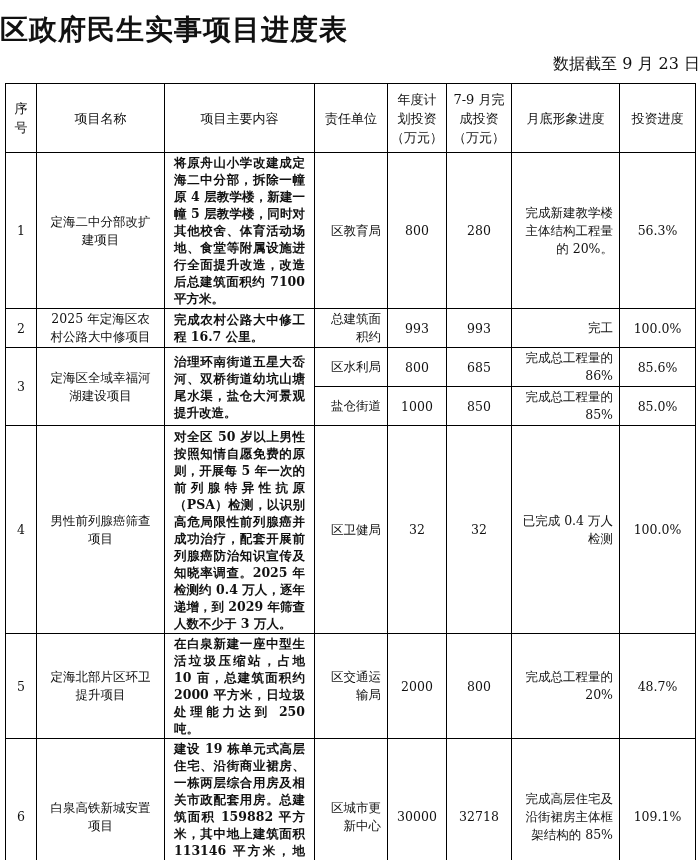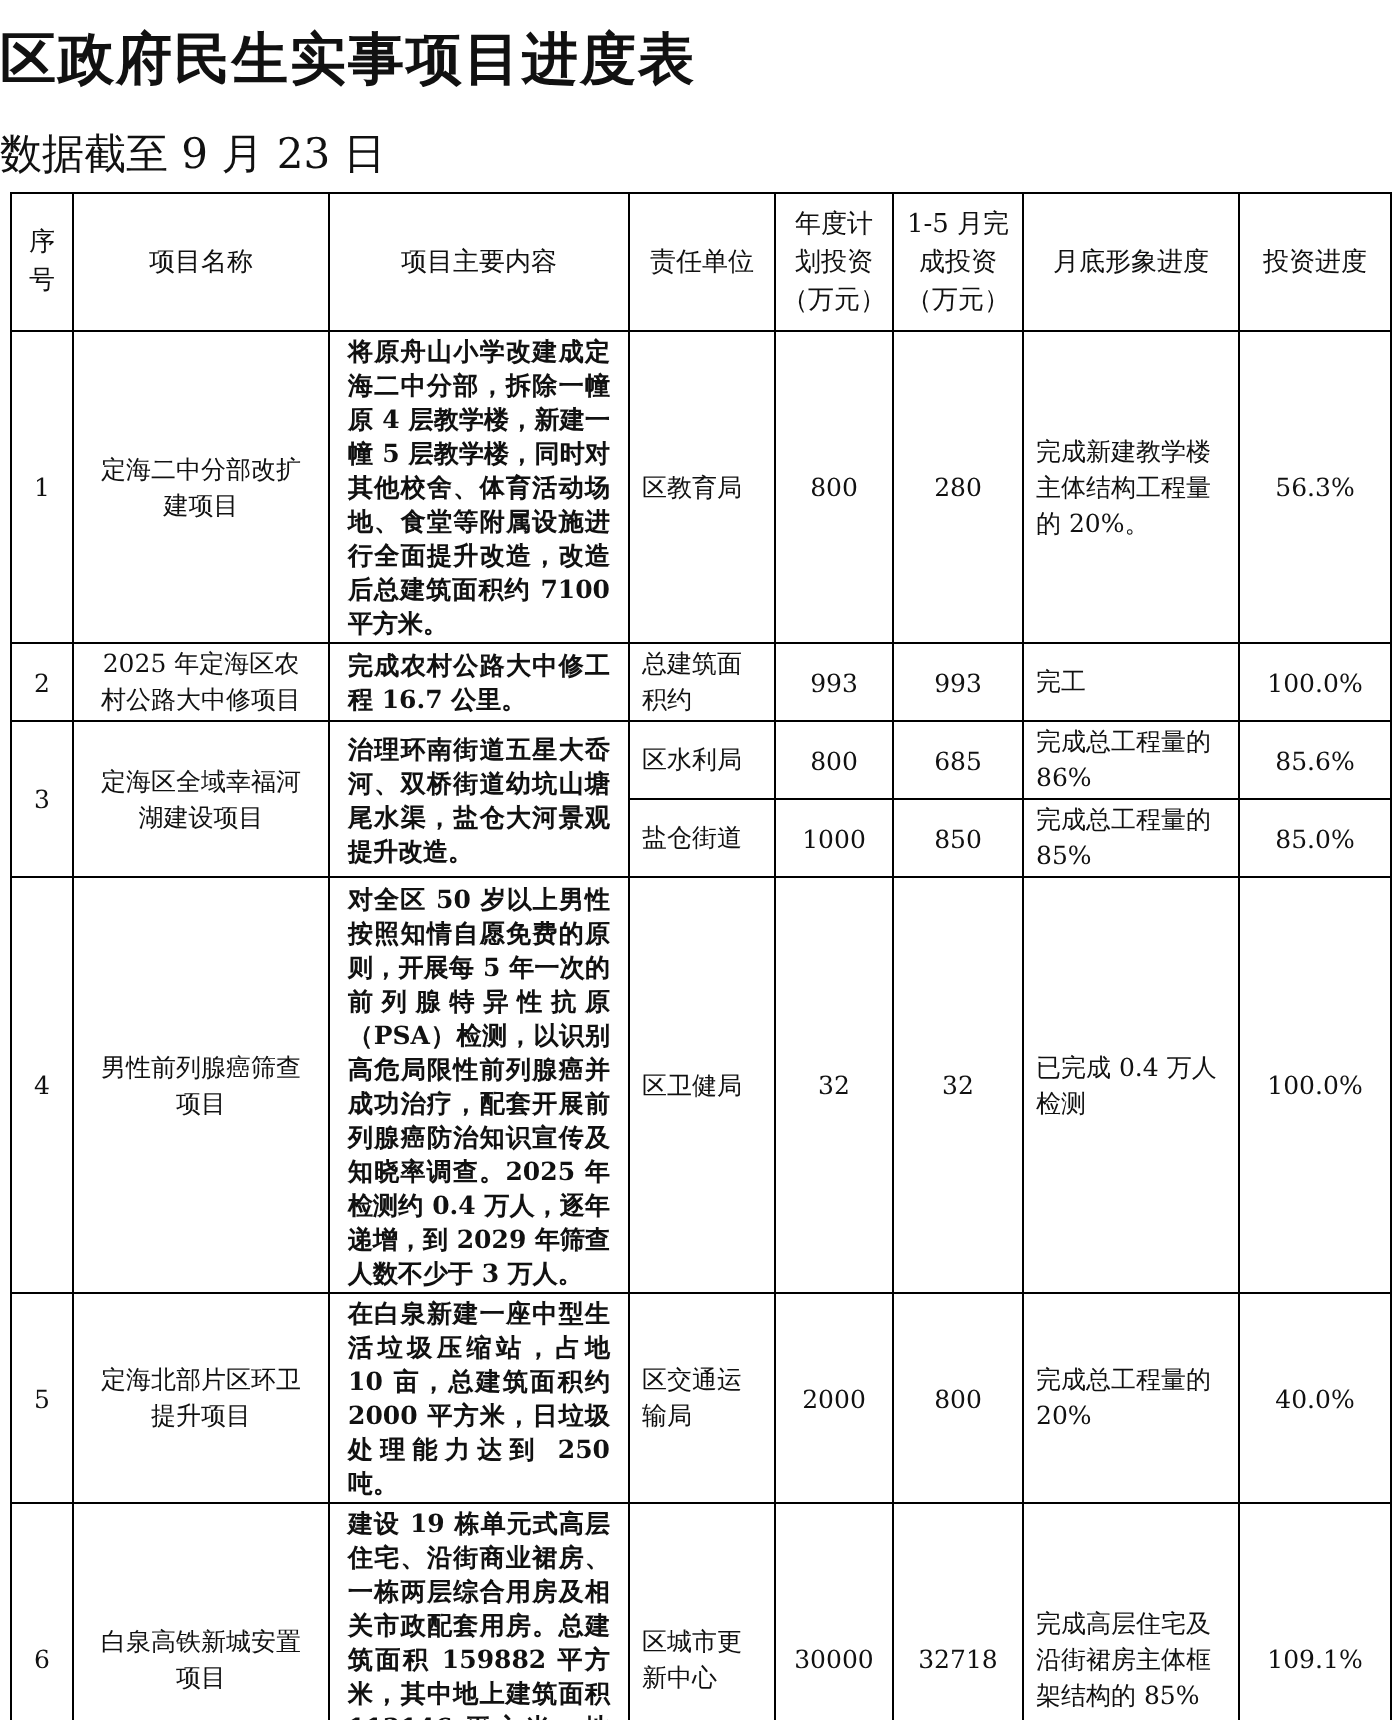--- a/index.html
+++ b/index.html
@@ -13,23 +13,23 @@
   }
   .doc-title {
     text-align: left;
     font-size: 28px;
     font-weight: bold;
     padding-top: 13px;
     line-height: 33px;
     letter-spacing: 1px;
   }
   .doc-subtitle {
-    text-align: left;
-    font-size: 21px;
-    margin-top: 21px;
+    text-align: right;
+    font-size: 16px;
+    margin-top: 8px;
     line-height: 20px;
   }
   table.progress-table {
     border-collapse: collapse;
     table-layout: fixed;
     width: 690px;
     margin: 9px 0 0 5px;
   }
   .progress-table th, .progress-table td {
     border: 1px solid #000000;
@@ -64,21 +64,21 @@
     line-height: 18px;
   }
   td.content {
     text-align: justify;
     text-justify: inter-ideograph;
     padding: 1px 9px;
     line-height: 17px;
     font-weight: bold;
   }
   td.unit, td.progress {
-    text-align: left;
+    text-align: right;
     line-height: 18px;
     padding: 1px 6px;
   }
   td.pct {
     text-align: center;
     margin-top: 32px;
   }
 </style>
 </head>
 <body>
@@ -100,21 +100,21 @@
   <thead>
     <tr class="hdr">
       <th>序
 号</th>
       <th>项目名称</th>
       <th>项目主要内容</th>
       <th>责任单位</th>
       <th>年度计
 划投资
 （万元）</th>
-      <th>1-5 月完
+      <th>7-9 月完
 成投资
 （万元）</th>
       <th>月底形象进度</th>
       <th>投资进度</th>
     </tr>
   </thead>
   <tbody>
     <tr class="r1">
       <td class="num">1</td>
       <td class="name">定海二中分部改扩建项目</td>
@@ -163,21 +163,21 @@
       <td class="pct">100.0%</td>
     </tr>
     <tr class="r5">
       <td class="num">5</td>
       <td class="name">定海北部片区环卫提升项目</td>
       <td class="content">在白泉新建一座中型生活垃圾压缩站，占地 10 亩，总建筑面积约 2000 平方米，日垃圾处理能力达到 250 吨。</td>
       <td class="unit">区交通运输局</td>
       <td class="num">2000</td>
       <td class="num">800</td>
       <td class="progress">完成总工程量的 20%</td>
-      <td class="pct">40.0%</td>
+      <td class="pct">48.7%</td>
     </tr>
     <tr class="r6">
       <td class="num">6</td>
       <td class="name">白泉高铁新城安置项目</td>
       <td class="content">建设 19 栋单元式高层住宅、沿街商业裙房、一栋两层综合用房及相关市政配套用房。总建筑面积 159882 平方米，其中地上建筑面积 113146 平方米，地下建筑面积 46736 平方米。</td>
       <td class="unit">区城市更新中心</td>
       <td class="num">30000</td>
       <td class="num">32718</td>
       <td class="progress">完成高层住宅及沿街裙房主体框架结构的 85%</td>
       <td class="pct">109.1%</td>

